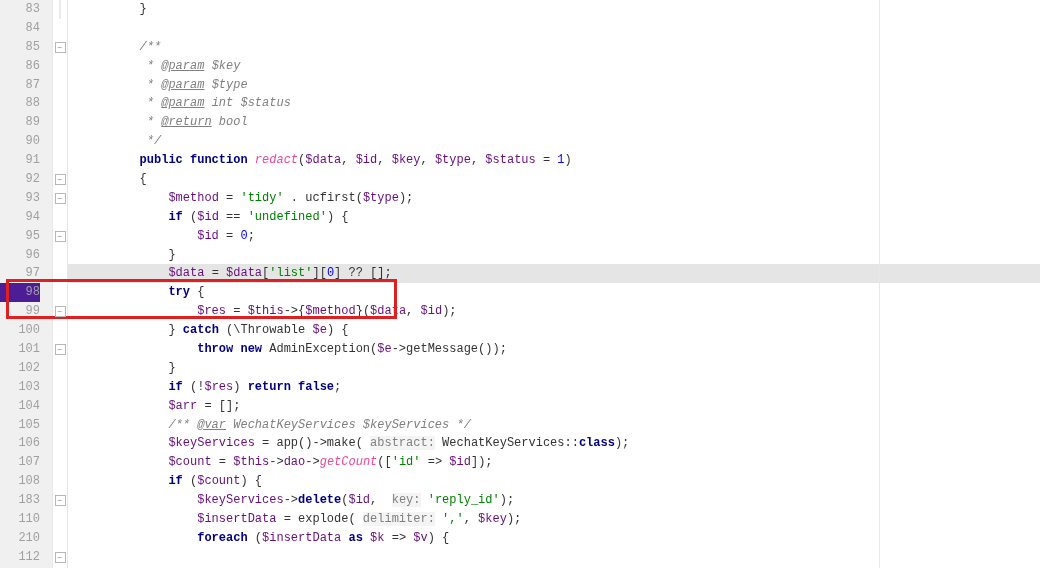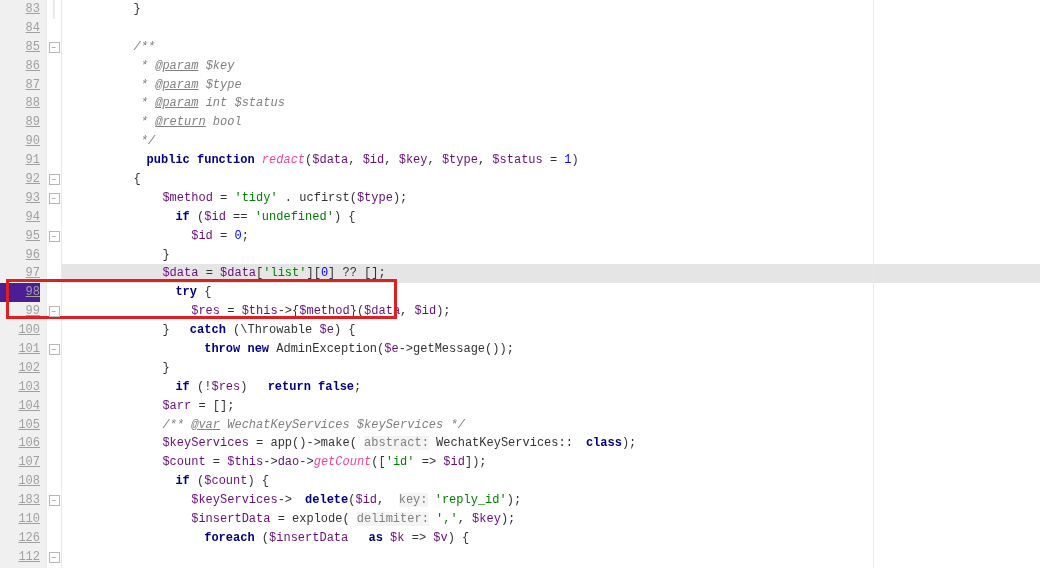--- a/index.html
+++ b/index.html
@@ -16,24 +16,23 @@
 }
 .editor {
   display: flex;
   height: 100%;
 }
 .gutter {
   flex: 0 0 40px;
   background: #f0f0f0;
   text-align: right;
   color: #a0a0a0;
-  padding-right: 6px;
+  padding-right: 12px;
   user-select: none;
   border-right: 1px solid #e8e8e8;
-  text-decoration: underline;
 }
 .gutter .ln {
   height: 18.9px;
 }
 .fold-col {
   flex: 0 0 14px;
   background: #fff;
   border-right: 1px solid #e8e8e8;
   position: relative;
 }
@@ -71,21 +70,21 @@
   color: #333;
 }
 .line {
   height: 18.9px;
   white-space: pre;
   padding-left: 14px;
 }
 .line.hl {
   background: #e5e5e5;
 }
-.k  { color: #000080; font-weight: bold; margin-left: 13px; }   
+.k  { color: #000080; font-weight: bold; }   
 .s  { color: #008000; font-weight: normal; }   
 .n  { color: #0000ff; }                       
 .v  { color: #660e7a; }                       
 .c  { color: #808080; font-style: italic; }   
 .ct { color: #808080; font-style: italic; text-decoration: underline; } 
 .m  { color: #ec4899; font-style: italic; }   
 .h  { color: #808080; background:#f4f4f4;text-align:center; }   
 .p  { color: #333; }                          
 
 .highlight-box {
@@ -128,21 +127,21 @@
       <div class="ln">101</div>
       <div class="ln">102</div>
       <div class="ln">103</div>
       <div class="ln">104</div>
       <div class="ln">105</div>
       <div class="ln">106</div>
       <div class="ln">107</div>
       <div class="ln">108</div>
       <div class="ln">183</div>
       <div class="ln">110</div>
-      <div class="ln">126</div>
+      <div class="ln">210</div>
       <div class="ln">112</div>
     </div>
   <div class="fold-col" id="foldcol">
     <div class="vline"></div>
   <div></div>
       <div></div>
       <div>
         <div class="box">−</div>
       </div>
       <div></div>

